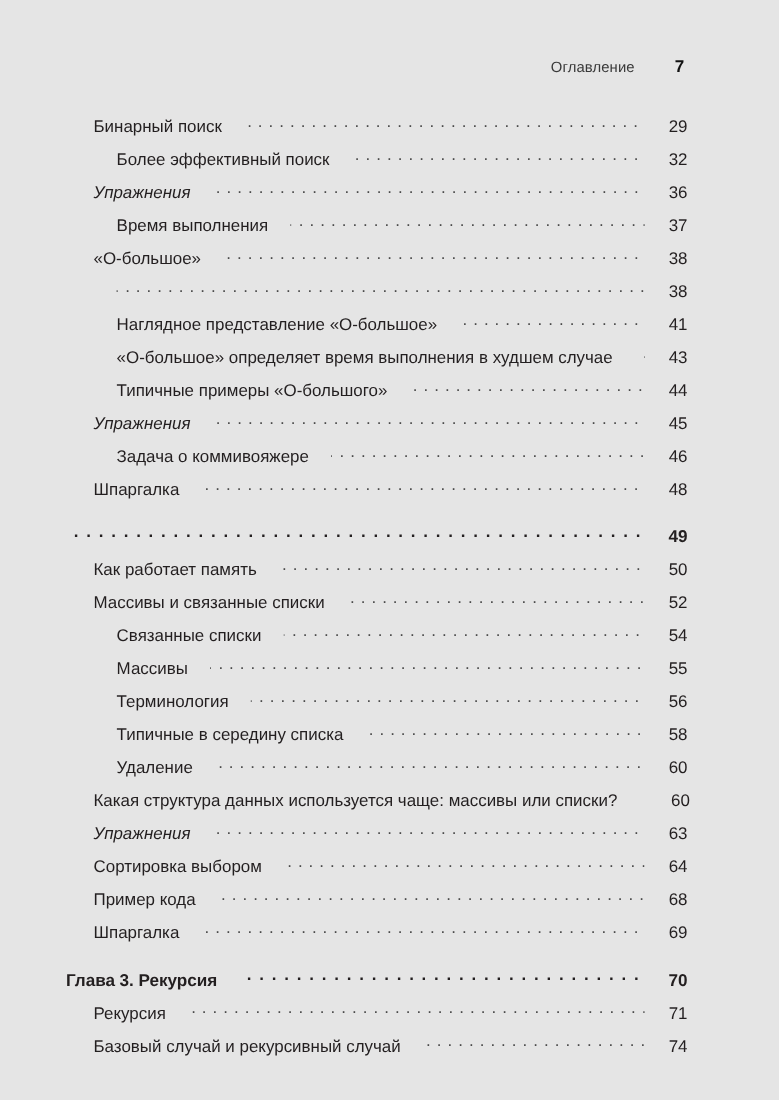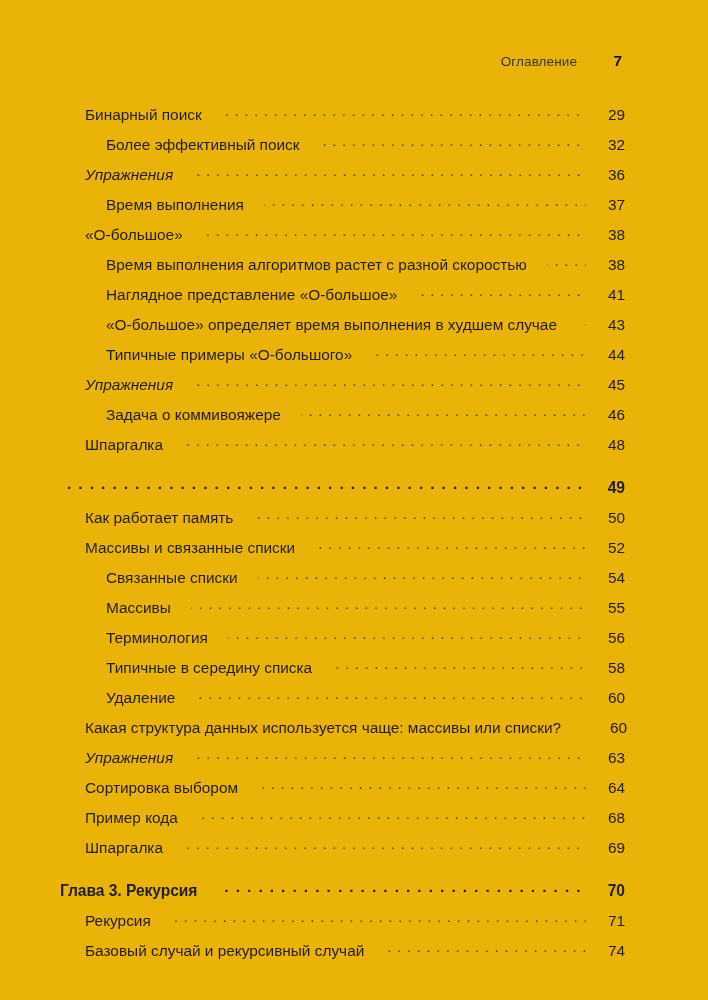--- a/index.html
+++ b/index.html
@@ -12,21 +12,21 @@
     height: 1000px;
     position: relative;
     font-family: "Liberation Sans", "DejaVu Sans", sans-serif;
     color: #231f20;
     overflow: hidden;
   }
 
   .page {
     position: absolute;
     inset: 0;
-    background: #eab308;
+    background: #e5e5e5;
   }
 
   
   .running-head {
     position: absolute;
     top: 52px;
     left: 86px;
     right: 86px;
     display: flex;
     justify-content: flex-end;
@@ -161,21 +161,20 @@
         <span class="entry-title">Время выполнения</span>
         <span class="leader"></span>
         <span class="entry-page">37</span>
       </div>
       <div class="toc-entry lvl-1 gap-small">
         <span class="entry-title">«О-большое»</span>
         <span class="leader"></span>
         <span class="entry-page">38</span>
       </div>
       <div class="toc-entry lvl-2 gap-none">
-        <span class="entry-title">Время выполнения алгоритмов растет с разной скоростью</span>
         <span class="leader"></span>
         <span class="entry-page">38</span>
       </div>
       <div class="toc-entry lvl-2 gap-small">
         <span class="entry-title">Наглядное представление «О-большое»</span>
         <span class="leader"></span>
         <span class="entry-page">41</span>
       </div>
       <div class="toc-entry lvl-2 gap-wide">
         <span class="entry-title">«О-большое» определяет время выполнения в худшем случае</span>

